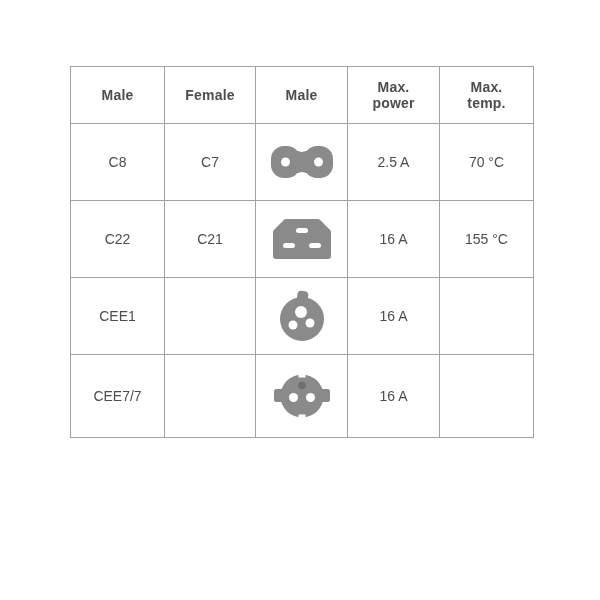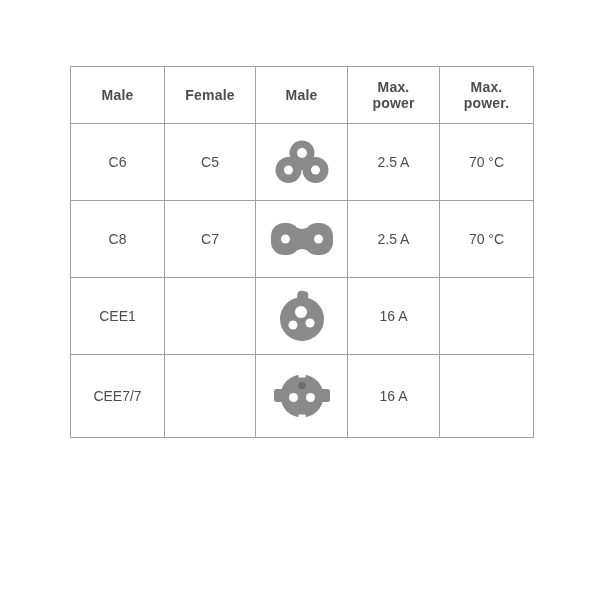--- a/index.html
+++ b/index.html
@@ -65,44 +65,25 @@
         <col style="width:92px">
         <col style="width:92px">
         <col style="width:94px">
     </colgroup>
     <thead>
       <tr>
         <th>Male</th>
         <th>Female</th>
         <th>Male</th>
         <th>Max. power</th>
-        <th>Max. power.</th>
+        <th>Max. temp.</th>
       </tr>
     </thead>
     <tbody>
 
-      <tr>
-        <td>C6</td>
-        <td>C5</td>
-        <td class="vorm-cell">
-          <svg width="56" height="44" viewBox="0 0 56 44">
-            <g class="icon-fill">
-              <circle cx="28" cy="13" r="12.5"></circle>
-              <circle cx="14.5" cy="30" r="13"></circle>
-              <circle cx="41.5" cy="30" r="13"></circle>
-              <polygon points="28,13 14.5,30 41.5,30"></polygon>
-            </g>
-            <circle class="icon-hole" cx="28" cy="13" r="5"></circle>
-            <circle class="icon-hole" cx="14.5" cy="30" r="4.5"></circle>
-            <circle class="icon-hole" cx="41.5" cy="30" r="4.5"></circle>
-          </svg>
-        </td>
-        <td>2.5 A</td>
-        <td>70 °C</td>
-      </tr>
 
       <tr>
         <td>C8</td>
         <td>C7</td>
         <td class="vorm-cell">
           <svg width="62" height="32" viewBox="0 0 62 32">
             <g class="icon-fill">
               <rect x="0" y="0" width="29" height="32" rx="13"></rect>
               <rect x="33" y="0" width="29" height="32" rx="13"></rect>
               <rect x="21" y="5" width="20" height="22"></rect>
@@ -113,20 +94,34 @@
             <circle class="icon-hole" cx="47.5" cy="16" r="4.5"></circle>
           </svg>
         </td>
         <td>2.5 A</td>
         <td>70 °C</td>
       </tr>
 
 
 
 
+      <tr>
+        <td>C22</td>
+        <td>C21</td>
+        <td class="vorm-cell">
+          <svg width="58" height="40" viewBox="0 0 58 40">
+            <path class="icon-fill" d="M13 3 L45 3 L55 13 L55 37 L3 37 L3 13 Z" stroke="#8a8a8a" stroke-width="6" stroke-linejoin="round"></path>
+            <rect class="icon-hole" x="23" y="9" width="12" height="5" rx="2.5"></rect>
+            <rect class="icon-hole" x="10" y="24" width="12" height="5" rx="2.5"></rect>
+            <rect class="icon-hole" x="36" y="24" width="12" height="5" rx="2.5"></rect>
+          </svg>
+        </td>
+        <td>16 A</td>
+        <td>155 °C</td>
+      </tr>
 
       <tr>
         <td>CEE1</td>
         <td></td>
         <td class="vorm-cell">
           <svg width="48" height="52" viewBox="0 0 48 52">
             <g class="icon-fill">
               <rect x="19" y="1" width="11" height="13" rx="4" transform="rotate(8 24.5 7.5)"></rect>
               <circle cx="24" cy="29" r="22"></circle>
             </g>

